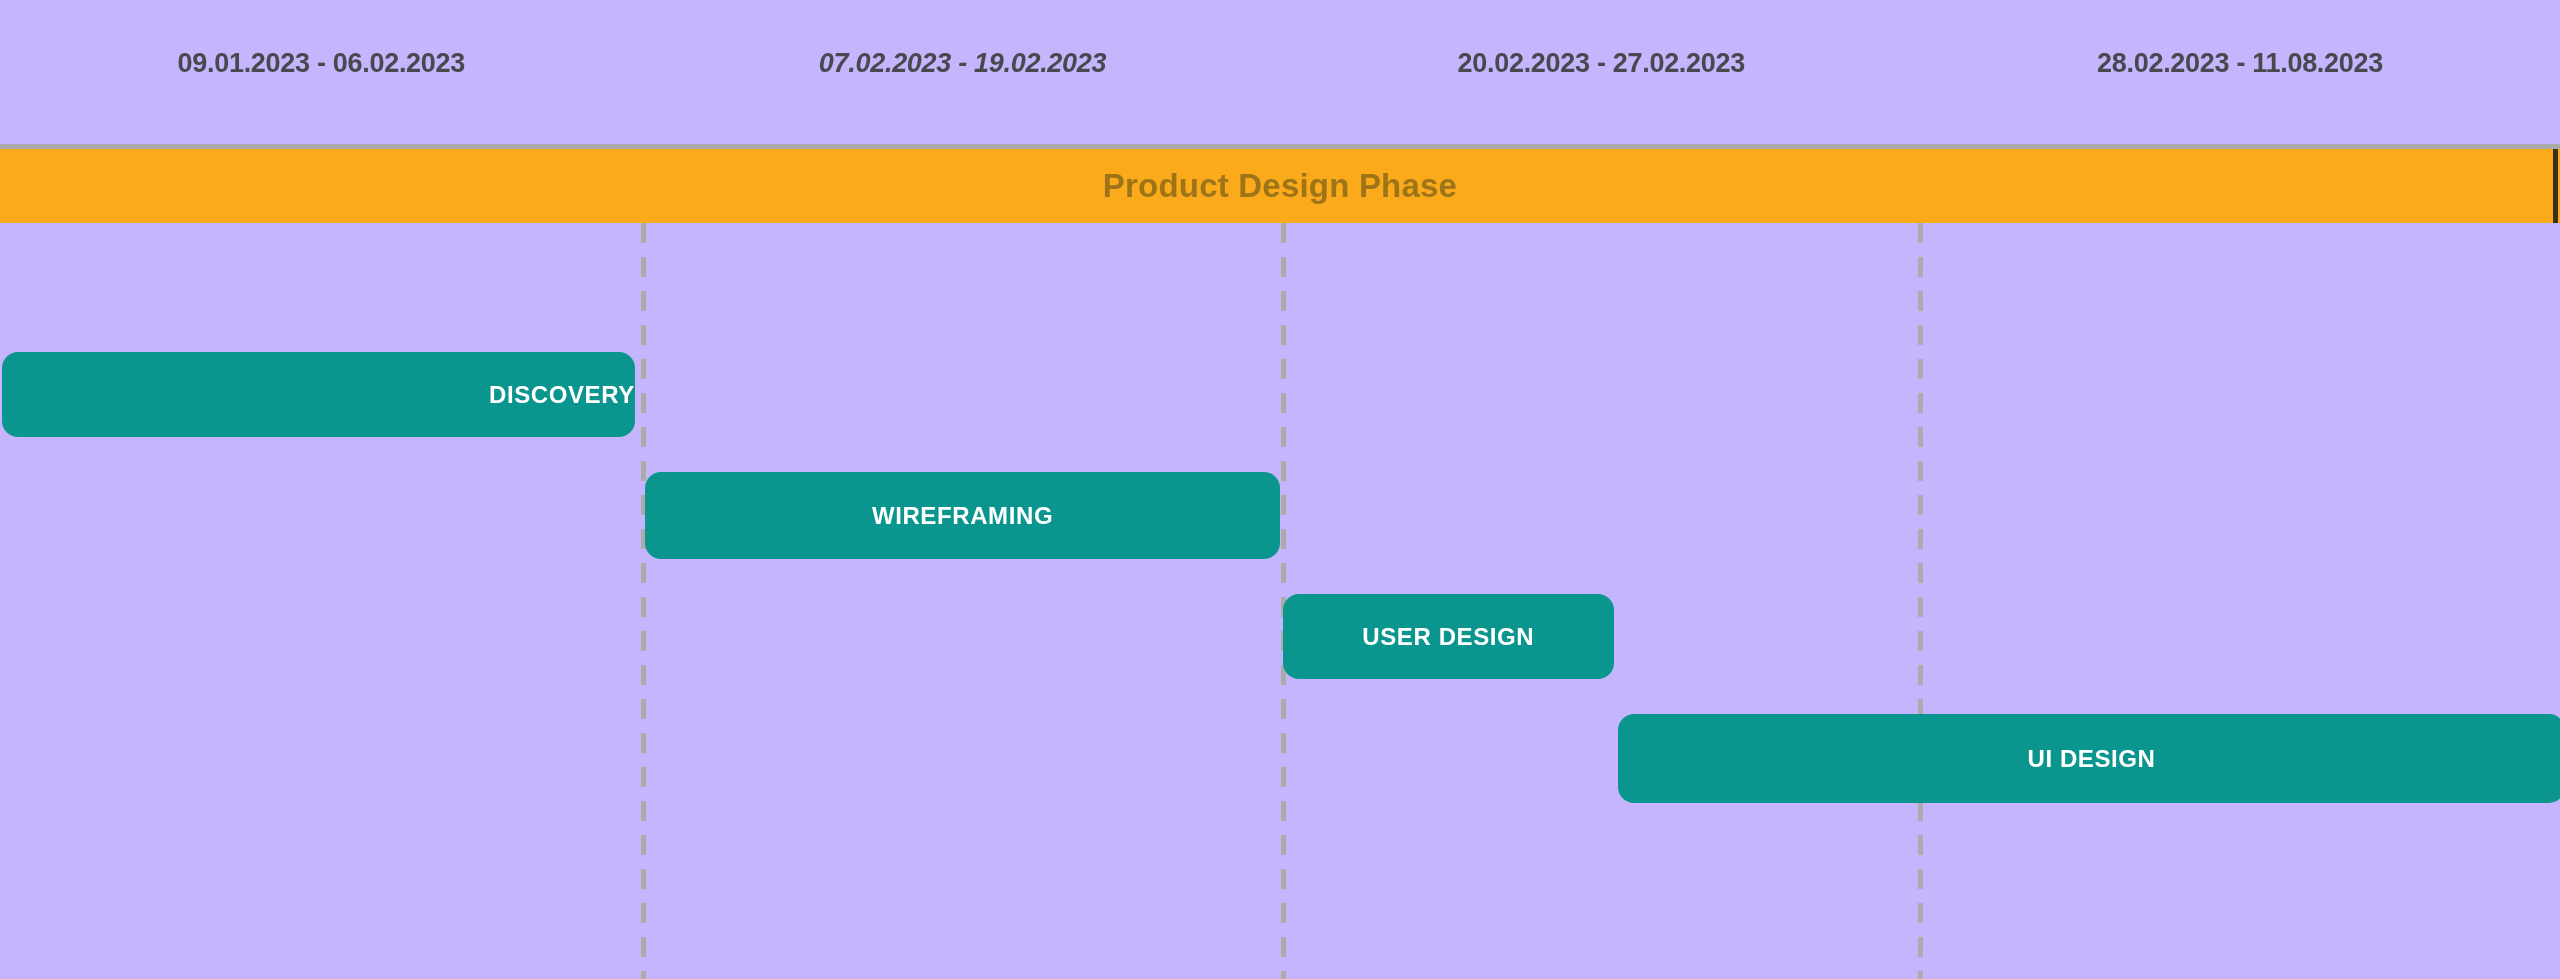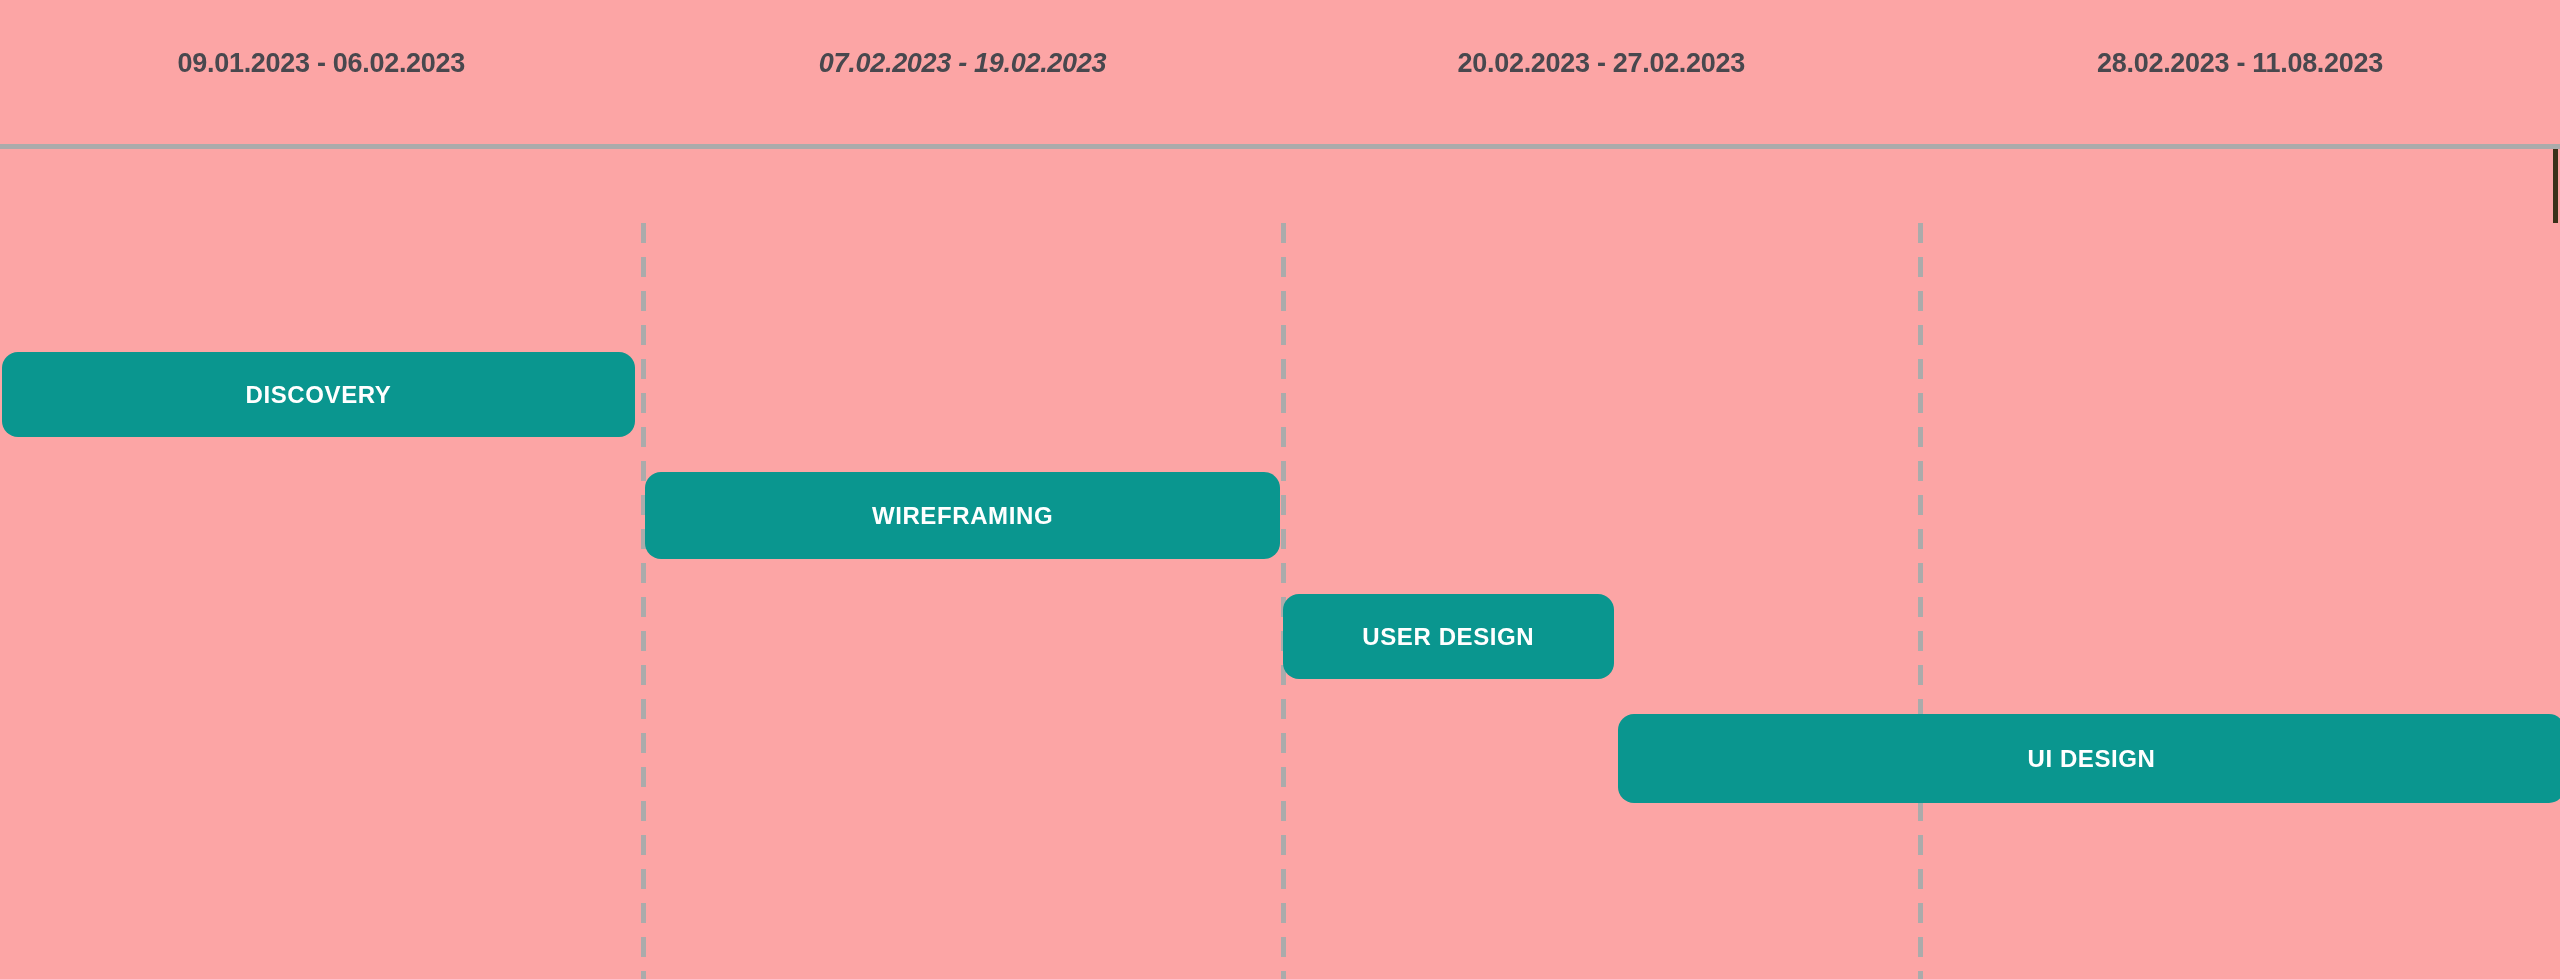--- a/index.html
+++ b/index.html
@@ -2,21 +2,21 @@
 <html><head>
 <meta charset="utf-8">
 <style>
   html, body { margin: 0; padding: 0; }
   body { background: #8A6C30; }
 
   .canvas {
     position: relative;
     width: 2560px;
     height: 979px;
-    background: #fca5a5;
+    background: #c4b5fd;
     overflow: hidden;
     font-family: "Liberation Sans", sans-serif;
   }
 
   
   .header-cell {
     position: absolute;
     top: 0;
     height: 126px;
     display: flex;
@@ -112,28 +112,31 @@
         <span class="date-label">07.02.2023 - 19.02.2023</span>
       </div>
       <div class="header-cell" style="left: 50.1%; width: 24.9%;">
         <span class="date-label">20.02.2023 - 27.02.2023</span>
       </div>
       <div class="header-cell" style="left: 75%; width: 25%;">
         <span class="date-label">28.02.2023 - 11.08.2023</span>
       </div>
     </div>
   <div class="top-rule"></div>
+  <div class="phase-bar">
+    <span class="phase-label">Product Design Phase</span>
+  </div>
   <div class="phase-edge"></div>
   <div>
       <div class="vline" style="left: calc(25.1% - 2px);"></div>
       <div class="vline" style="left: calc(50.1% - 2px);"></div>
       <div class="vline" style="left: calc(75% - 2px);"></div>
     </div>
   <div>
-      <div class="task" style="left: 0.08%; width: 24.72%; top: 352px; height: 85px;">
+      <div class="task" style="left: 0.08%; width: 24.72%; top: 352px; height: 85px; justify-content: flex-end;">
         <span class="task-label">DISCOVERY</span>
       </div>
       <div class="task" style="left: 25.2%; width: 24.8%; top: 472px; height: 87px;">
         <span class="task-label">WIREFRAMING</span>
       </div>
       <div class="task" style="left: 50.1%; width: 12.95%; top: 594px; height: 85px;">
         <span class="task-label">USER DESIGN</span>
       </div>
       <div class="task" style="left: 63.2%; width: 37%; top: 714px; height: 89px;">
         <span class="task-label">UI DESIGN</span>

